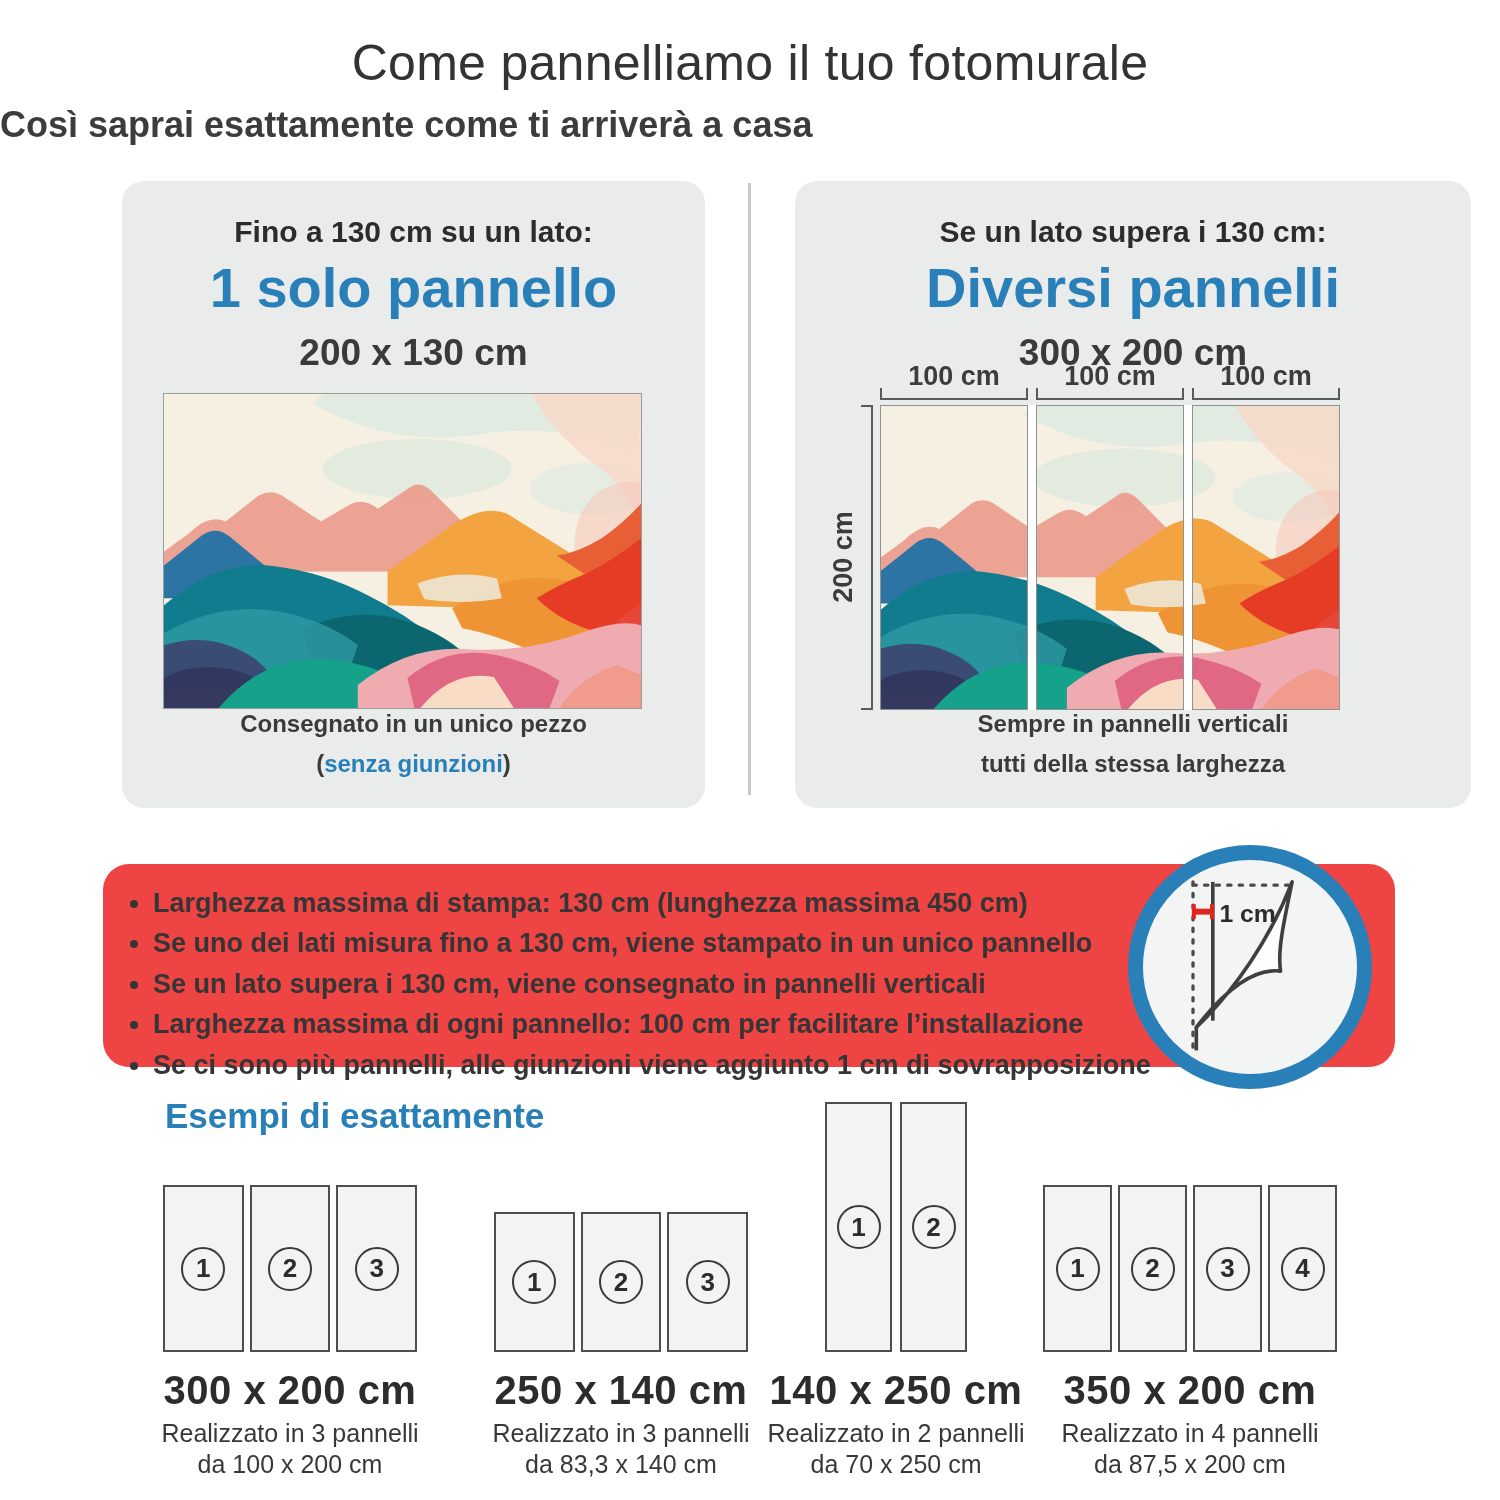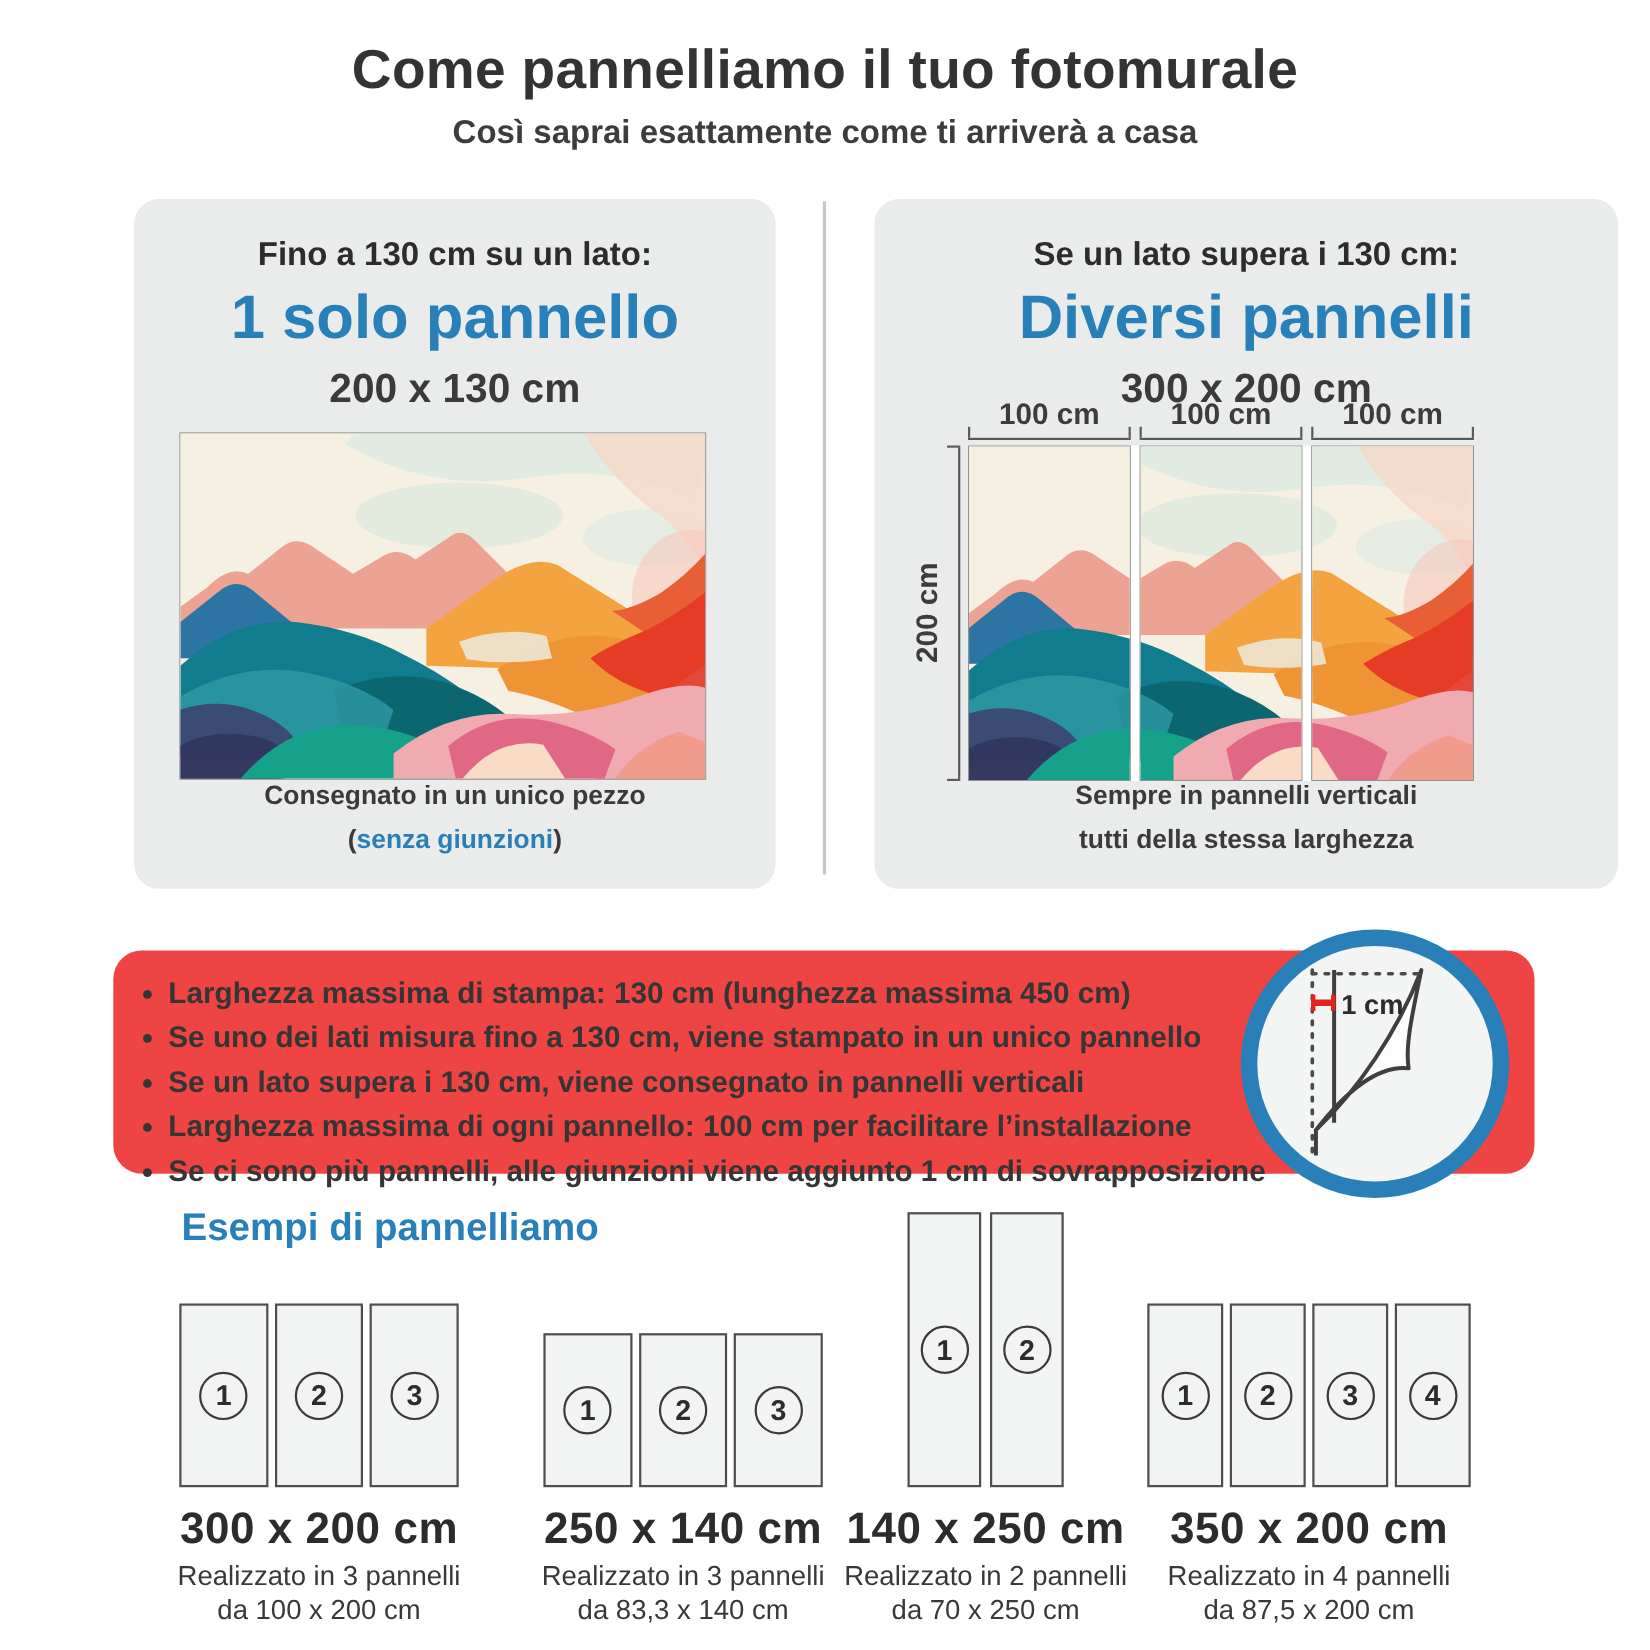--- a/index.html
+++ b/index.html
@@ -2,23 +2,23 @@
 <html lang="it"><head>
 <meta charset="utf-8">
 <style>
   html,body{margin:0;padding:0}
   body{
     width:1500px;height:1500px;position:relative;background:#ffffff;
     font-family:"Liberation Sans",sans-serif;color:#3a3a3a;overflow:hidden;
   }
   
   .title{position:absolute;top:34px;left:0;right:0;text-align:center;
-    font-size:50px;font-weight:700;color:#333;letter-spacing:.3px}
-  .subtitle{position:absolute;top:104px;left:0;right:0;text-align:center;
-    font-size:30px;font-weight:600;color:#3c3c3c}
+    font-size:50px;font-weight:400;color:#333;letter-spacing:.3px}
+  .subtitle{position:absolute;top:104px;left:0;right:0;text-align:left;
+    font-size:36px;font-weight:600;color:#3c3c3c}
 
   
   .card{position:absolute;top:181px;height:627px;background:#eaecec;border-radius:22px}
   .card.left{left:122px;width:583px}
   .card.right{left:795px;width:676px}
   .divider{position:absolute;left:748px;top:183px;width:3px;height:612px;background:#c6c9c8}
 
   .card-heading{margin:34px 0 0 0;text-align:center;font-size:30px;font-weight:700;color:#2c2c2c}
   .card-highlight{text-align:center;font-size:56px;font-weight:800;color:#2980b9;margin-top:6px}
   .card-size{text-align:center;font-size:37px;font-weight:700;margin-top:12px;color:#3a3a3a}
@@ -193,21 +193,21 @@
     <line x1="13" y1="8" x2="73" y2="8" stroke="#4a4a4a" stroke-width="2" stroke-dasharray="2 5" stroke-linecap="round"></line>
     <g stroke="#e0251f">
       <line x1="13" y1="24" x2="25" y2="24" stroke-width="3.6"></line>
       <line x1="13.5" y1="19.5" x2="13.5" y2="28.5" stroke-width="2.4"></line>
       <line x1="24.5" y1="19.5" x2="24.5" y2="28.5" stroke-width="2.4"></line>
     </g>
     <text x="29" y="30" font-family="Liberation Sans, sans-serif" font-size="15" font-weight="700" fill="#2c2c2c">1 cm</text>
   </svg>
 </div>
 
-<div class="ex-heading">Esempi di pannelliamo</div>
+<div class="ex-heading">Esempi di esattamente</div>
 
 <div class="example g1">
   <div class="panels-row">
       <div class="panel">
         <div class="num">1</div>
       </div>
       <div class="panel">
         <div class="num">2</div>
       </div>
       <div class="panel">

